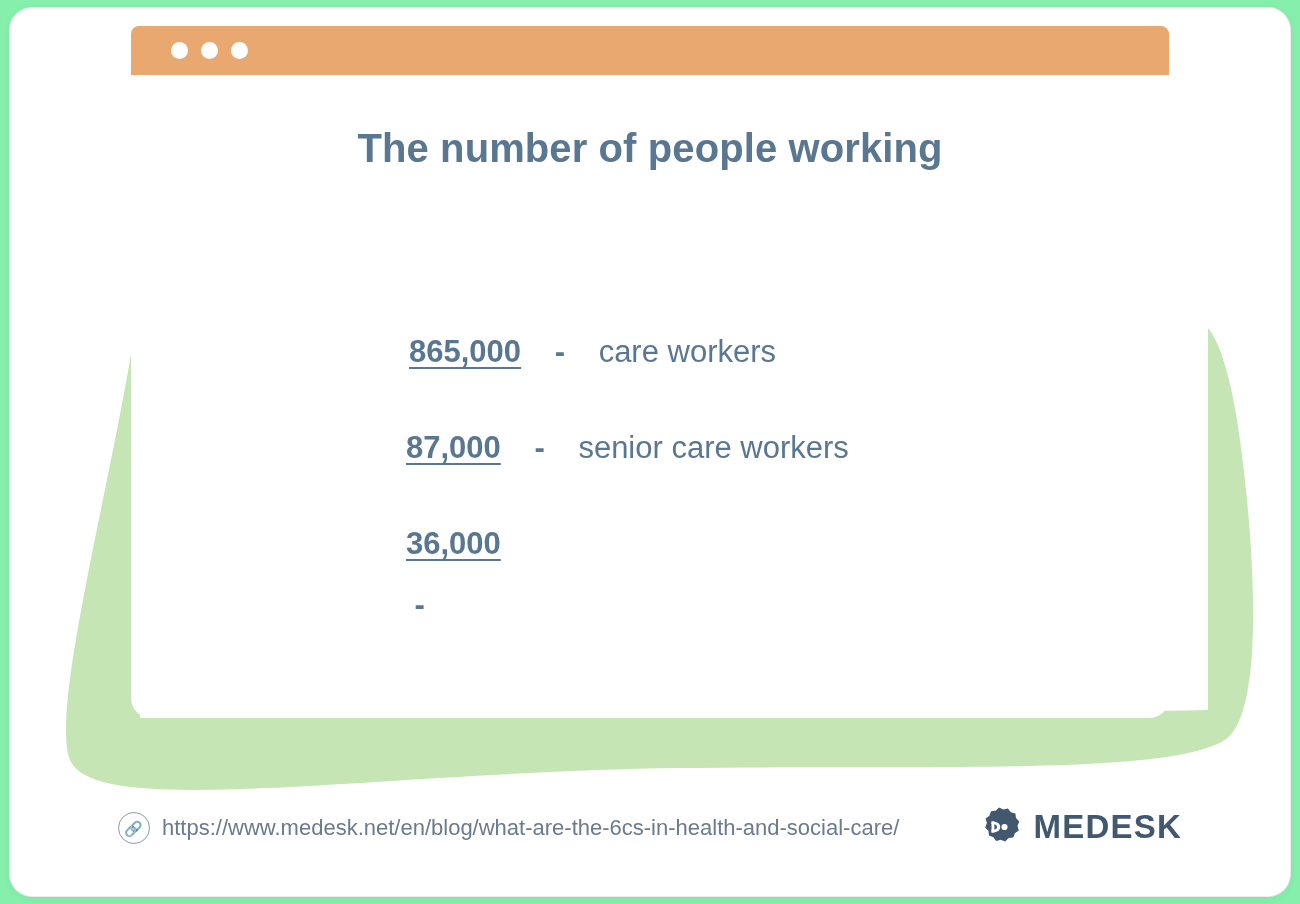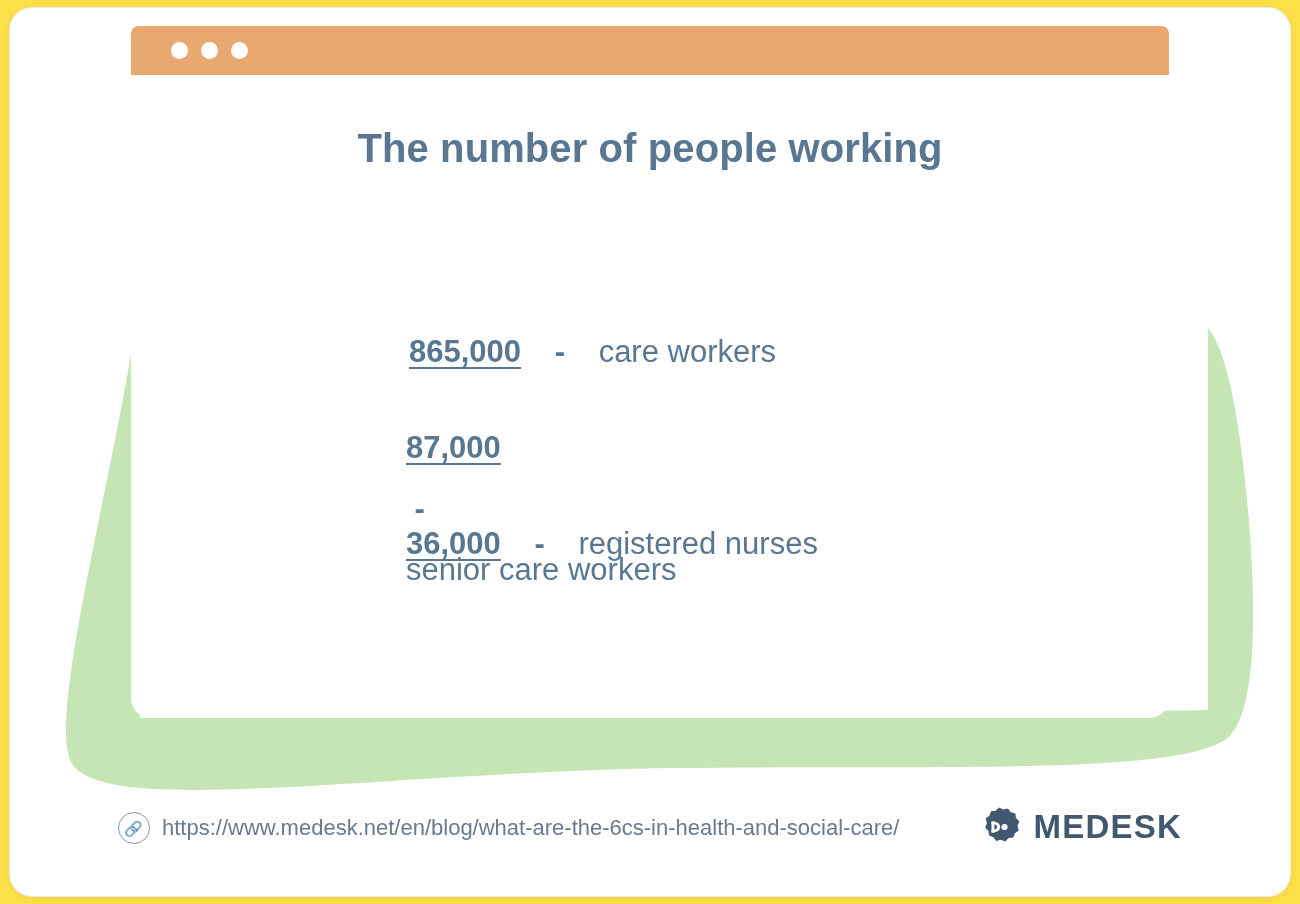--- a/index.html
+++ b/index.html
@@ -7,21 +7,21 @@
     padding: 0;
     background: #ffffff;
   }
   body {
     font-family: "Liberation Sans", sans-serif;
   }
   .canvas {
     position: relative;
     width: 1300px;
     height: 904px;
-    background: #fde047;
+    background: #86efac;
     overflow: hidden;
   }
   
   .outer-card {
     position: absolute;
     left: 10px;
     top: 8px;
     width: 1280px;
     height: 888px;
     background: #ffffff;
@@ -122,22 +122,22 @@
   .stat-row .dash {
     font-weight: bold;
     white-space: pre;
   }
   .stat-row .label {
     white-space: nowrap;
     text-align: right;
   }
   
   .stat-row.r0 { padding-left: 409px; }
-  .stat-row.r1 { padding-left: 406px; flex-direction: column; }
-  .stat-row.r2 { padding-left: 406px; }
+  .stat-row.r1 { padding-left: 406px; }
+  .stat-row.r2 { padding-left: 406px; flex-direction: column; }
   .link-chip {
     position: absolute;
     left: 118px;
     top: 812px;
     display: flex;
     align-items: center;
     gap: 12px;
   }
   .link-icon {
     width: 30px;
@@ -211,21 +211,20 @@
       <span class="label">care workers</span>
     </div>
     <div class="stat-row r1">
       <span class="num">87,000</span>
       <span class="dash"> - </span>
       <span class="label">senior care workers</span>
     </div>
     <div class="stat-row r2">
       <span class="num">36,000</span>
       <span class="dash"> - </span>
-      <span class="label">registered nurses</span>
     </div>
   </div>
 
   <div class="link-chip">
     <span class="link-icon">🔗</span>
     <span class="link-text">https://www.medesk.net/en/blog/what-are-the-6cs-in-health-and-social-care/</span>
   </div>
 
   <div class="logo">
     <span class="logo-mark">

